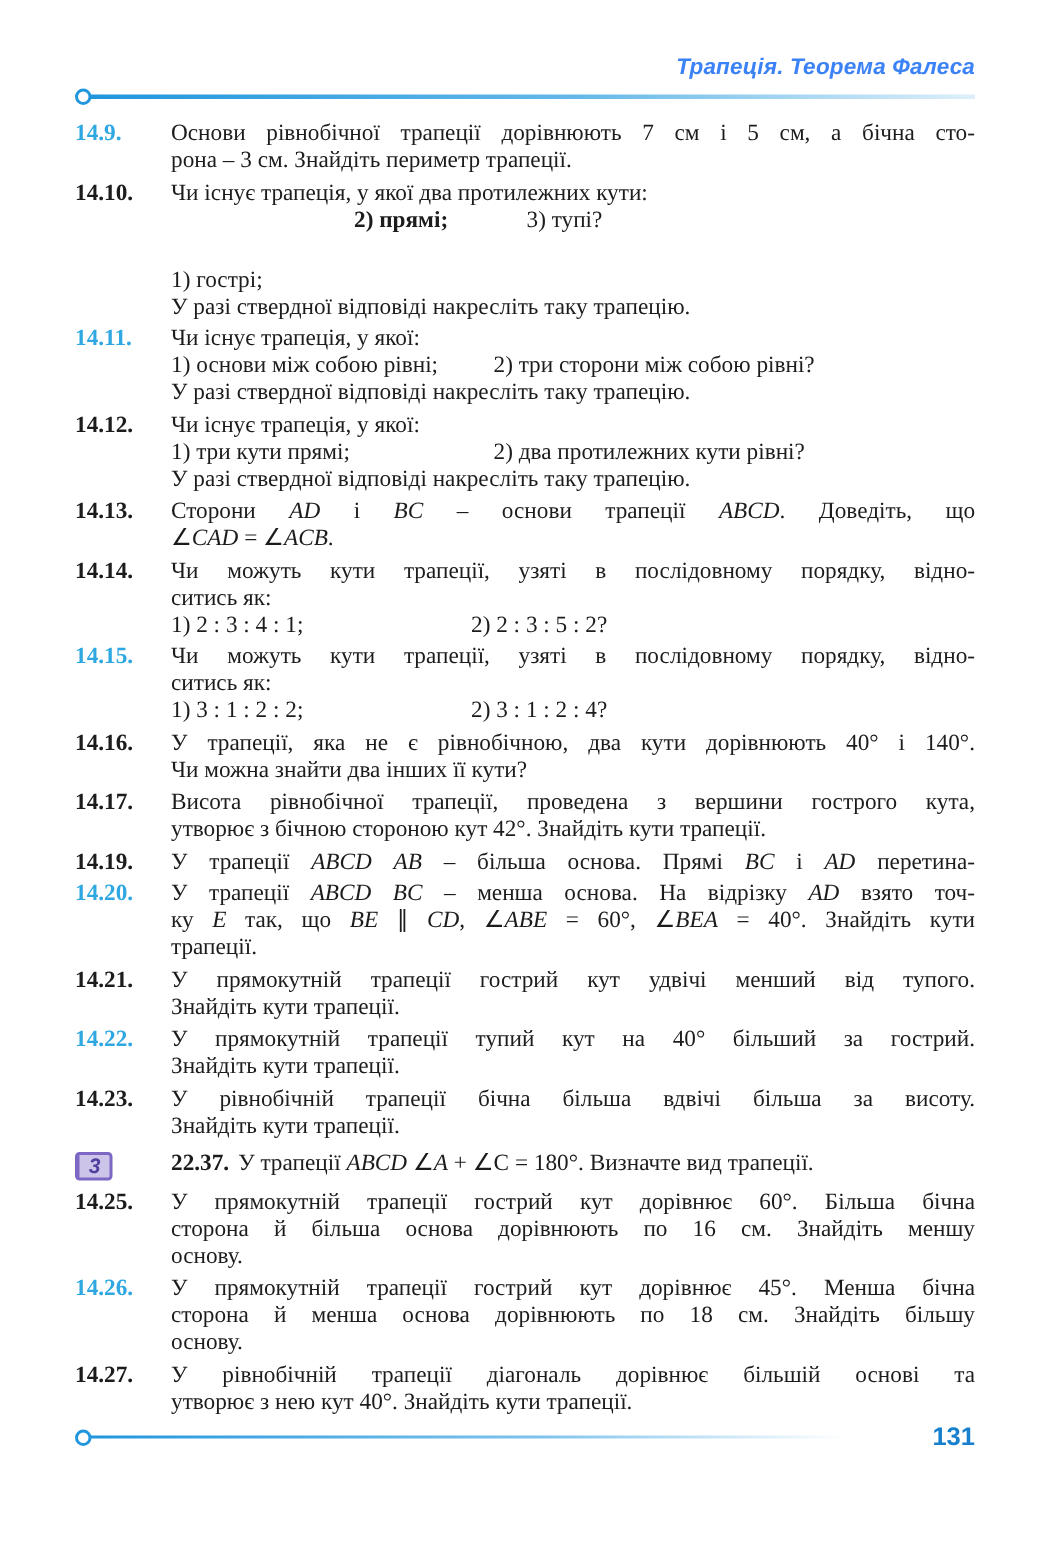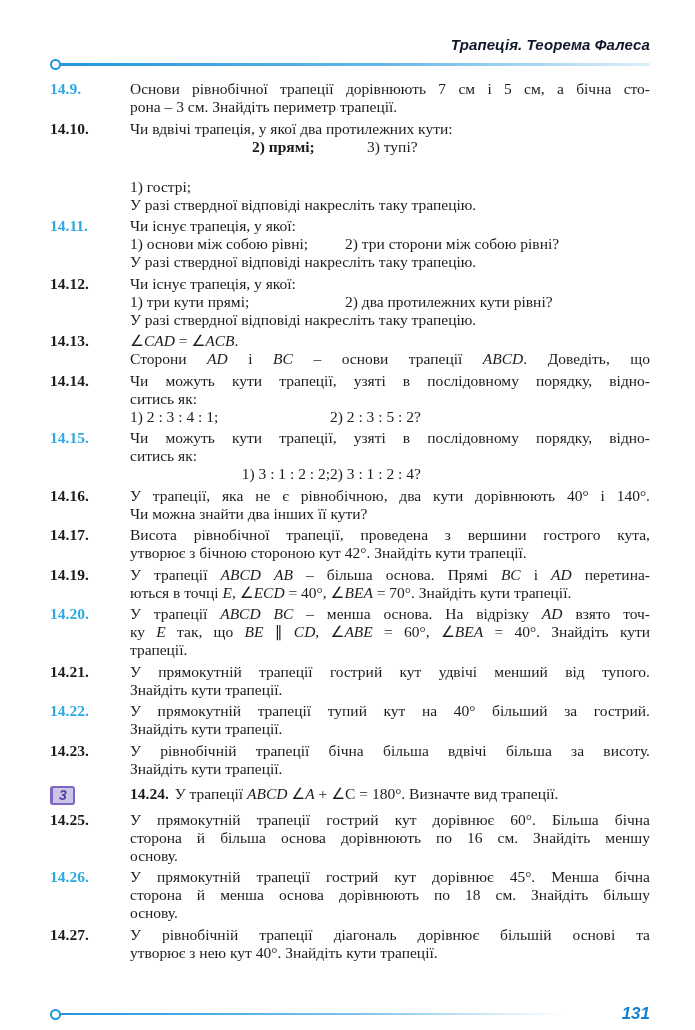--- a/index.html
+++ b/index.html
@@ -6,34 +6,34 @@
   .page {
     position:relative; width:695px; height:1030px; background:#ffffff;
     font-family:"Liberation Serif", serif; color:#1c1c1c; overflow:hidden;
   }
   .content { position:absolute; left:50px; top:36px; width:600px; }
 
   .header-row {
     text-align:right;
     font-family:"Liberation Sans", sans-serif;
     font-weight:bold; font-style:italic;
-    font-size:15px; color:#0f172a; letter-spacing:0.1px;
+    font-size:15px; color:#3b82f6; letter-spacing:0.1px;
   }
   .rule { display:flex; align-items:center; margin-top:6px; margin-bottom:10px; }
   .dot {
     width:7px; height:7px; border:2.5px solid #2196dd; border-radius:50%;
     background:#ffffff; flex:none;
   }
   .bar {
     height:2.5px; flex:1; margin-left:-1px;
     background:linear-gradient(to right, #2196dd 0%, #64b8e8 55%, #ddeffa 100%);
   }
 
   .problems { }
-  .problem { display:flex; margin-bottom:3.5px; font-size:15.5px; line-height:18px;gap:16px; }
+  .problem { display:flex; margin-bottom:3.5px; font-size:15.5px; line-height:18px; }
   .problem.has-marker { margin-top:7px; margin-bottom:7px; }
   .num-col { width:64px; flex:none; }
   .num { font-weight:bold; color:#1c1c1c; }
   .num.blue { color:#2fa8e1; }
   .pbody { flex:1; min-width:0; }
   .line {}
   .line.j { text-align:justify; text-align-last:justify; }
   .cols { display:flex; }
   .cols span { flex:none; }
   .num-inline { font-weight:bold; margin-right:6px; }
@@ -41,22 +41,22 @@
   .marker {
     display:inline-block; width:20px; height:15px; line-height:15px;
     text-align:center; background:#cdc4ea;
     border:2px solid #7c68c4; border-left-width:3.5px; border-radius:3px;
     color:#52409f; font-family:"Liberation Sans", sans-serif;
     font-weight:bold; font-style:italic; font-size:14px;
     transform:translateY(1px);
   }
 
   .footer-row {
-    position:absolute; left:50px; right:45px; top:1004px;
-    display:flex; align-items:center;font-style:italic;
+    position:absolute; left:50px; right:45px; top:948px;
+    display:flex; align-items:center;
   }
   .footer-bar {
     height:2.5px; flex:1; margin-left:-1px;
     background:linear-gradient(to right, #2196dd 0%, #7fc3ec 55%, rgba(255,255,255,0) 92%);
   }
   .page-num {
     font-family:"Liberation Sans", sans-serif; font-weight:bold;
     font-size:17px; color:#1680cf; margin-left:14px;
   }
 </style>
@@ -74,21 +74,21 @@
         <div class="problem">
           <div class="num-col"><span class="num blue">14.9.</span></div>
           <div class="pbody">
             <div class="line j">Основи рівнобічної трапеції дорівнюють 7 см і 5 см, а бічна сто-</div>
             <div class="line">рона – 3 см. Знайдіть периметр трапеції.</div>
           </div>
         </div>
         <div class="problem">
           <div class="num-col"><span class="num">14.10.</span></div>
           <div class="pbody">
-            <div class="line">Чи вдвічі трапеція, у якої два протилежних кути:</div>
+            <div class="line">Чи існує трапеція, у якої два протилежних кути:</div>
             <div class="cols">
               <span style="width: 122px; margin-top: 40px;">1) гострі;</span>
               <span style="width: 115px; font-weight: bold;">2) прямі;</span>
               <span>3) тупі?</span>
             </div>
             <div class="line">У разі ствердної відповіді накресліть таку трапецію.</div>
           </div>
         </div>
         <div class="problem">
           <div class="num-col"><span class="num blue">14.11.</span></div>
@@ -108,42 +108,42 @@
             <div class="cols">
               <span style="width: 215px;">1) три кути прямі;</span>
               <span>2) два протилежних кути рівні?</span>
             </div>
             <div class="line">У разі ствердної відповіді накресліть таку трапецію.</div>
           </div>
         </div>
         <div class="problem">
           <div class="num-col"><span class="num">14.13.</span></div>
           <div class="pbody">
+            <div class="line j">Сторони <i>AD</i> і <i>BC</i> – основи трапеції <i>ABCD</i>. Доведіть, що</div>
             <div class="line">∠<i>CAD</i> = ∠<i>ACB</i>.</div>
-            <div class="line j">Сторони <i>AD</i> і <i>BC</i> – основи трапеції <i>ABCD</i>. Доведіть, що</div>
           </div>
         </div>
         <div class="problem">
           <div class="num-col"><span class="num">14.14.</span></div>
           <div class="pbody">
             <div class="line j">Чи можуть кути трапеції, узяті в послідовному порядку, відно-</div>
             <div class="line">ситись як:</div>
             <div class="cols">
               <span style="width: 200px;">1) 2 : 3 : 4 : 1;</span>
               <span>2) 2 : 3 : 5 : 2?</span>
             </div>
           </div>
         </div>
         <div class="problem">
           <div class="num-col"><span class="num blue">14.15.</span></div>
           <div class="pbody">
             <div class="line j">Чи можуть кути трапеції, узяті в послідовному порядку, відно-</div>
             <div class="line">ситись як:</div>
             <div class="cols">
-              <span style="width: 200px; text-align: right;">1) 3 : 1 : 2 : 2;</span>
+              <span style="width: 200px;">1) 3 : 1 : 2 : 2;</span>
               <span>2) 3 : 1 : 2 : 4?</span>
             </div>
           </div>
         </div>
         <div class="problem">
           <div class="num-col"><span class="num">14.16.</span></div>
           <div class="pbody">
             <div class="line j">У трапеції, яка не є рівнобічною, два кути дорівнюють 40° і 140°.</div>
             <div class="line">Чи можна знайти два інших її кути?</div>
           </div>
@@ -152,21 +152,20 @@
           <div class="num-col"><span class="num">14.17.</span></div>
           <div class="pbody">
             <div class="line j">Висота рівнобічної трапеції, проведена з вершини гострого кута,</div>
             <div class="line">утворює з бічною стороною кут 42°. Знайдіть кути трапеції.</div>
           </div>
         </div>
         <div class="problem">
           <div class="num-col"><span class="num">14.19.</span></div>
           <div class="pbody">
             <div class="line j">У трапеції <i>ABCD</i> <i>AB</i> – більша основа. Прямі <i>BC</i> і <i>AD</i> перетина-</div>
-            <div class="line">ються в точці <i>E</i>, ∠<i>ECD</i> = 40°, ∠<i>BEA</i> = 70°. Знайдіть кути трапеції.</div>
           </div>
         </div>
         <div class="problem">
           <div class="num-col"><span class="num blue">14.20.</span></div>
           <div class="pbody">
             <div class="line j">У трапеції <i>ABCD</i> <i>BC</i> – менша основа. На відрізку <i>AD</i> взято точ-</div>
             <div class="line j">ку <i>E</i> так, що <i>BE</i> ∥ <i>CD</i>, ∠<i>ABE</i> = 60°, ∠<i>BEA</i> = 40°. Знайдіть кути</div>
             <div class="line">трапеції.</div>
           </div>
         </div>
@@ -187,21 +186,21 @@
         <div class="problem">
           <div class="num-col"><span class="num">14.23.</span></div>
           <div class="pbody">
             <div class="line j">У рівнобічній трапеції бічна більша вдвічі більша за висоту.</div>
             <div class="line">Знайдіть кути трапеції.</div>
           </div>
         </div>
         <div class="problem has-marker">
           <div class="num-col"><span class="marker">3</span></div>
           <div class="pbody">
-            <div class="line"><span class="num-inline">14.24.</span>У трапеції <i>ABCD</i> ∠<i>A</i> + ∠С = 180°. Визначте вид трапеції.</div>
+            <div class="line"><span class="num-inline">22.37.</span>У трапеції <i>ABCD</i> ∠<i>A</i> + ∠С = 180°. Визначте вид трапеції.</div>
           </div>
         </div>
         <div class="problem">
           <div class="num-col"><span class="num">14.25.</span></div>
           <div class="pbody">
             <div class="line j">У прямокутній трапеції гострий кут дорівнює 60°. Більша бічна</div>
             <div class="line j">сторона й більша основа дорівнюють по 16 см. Знайдіть меншу</div>
             <div class="line">основу.</div>
           </div>
         </div>

